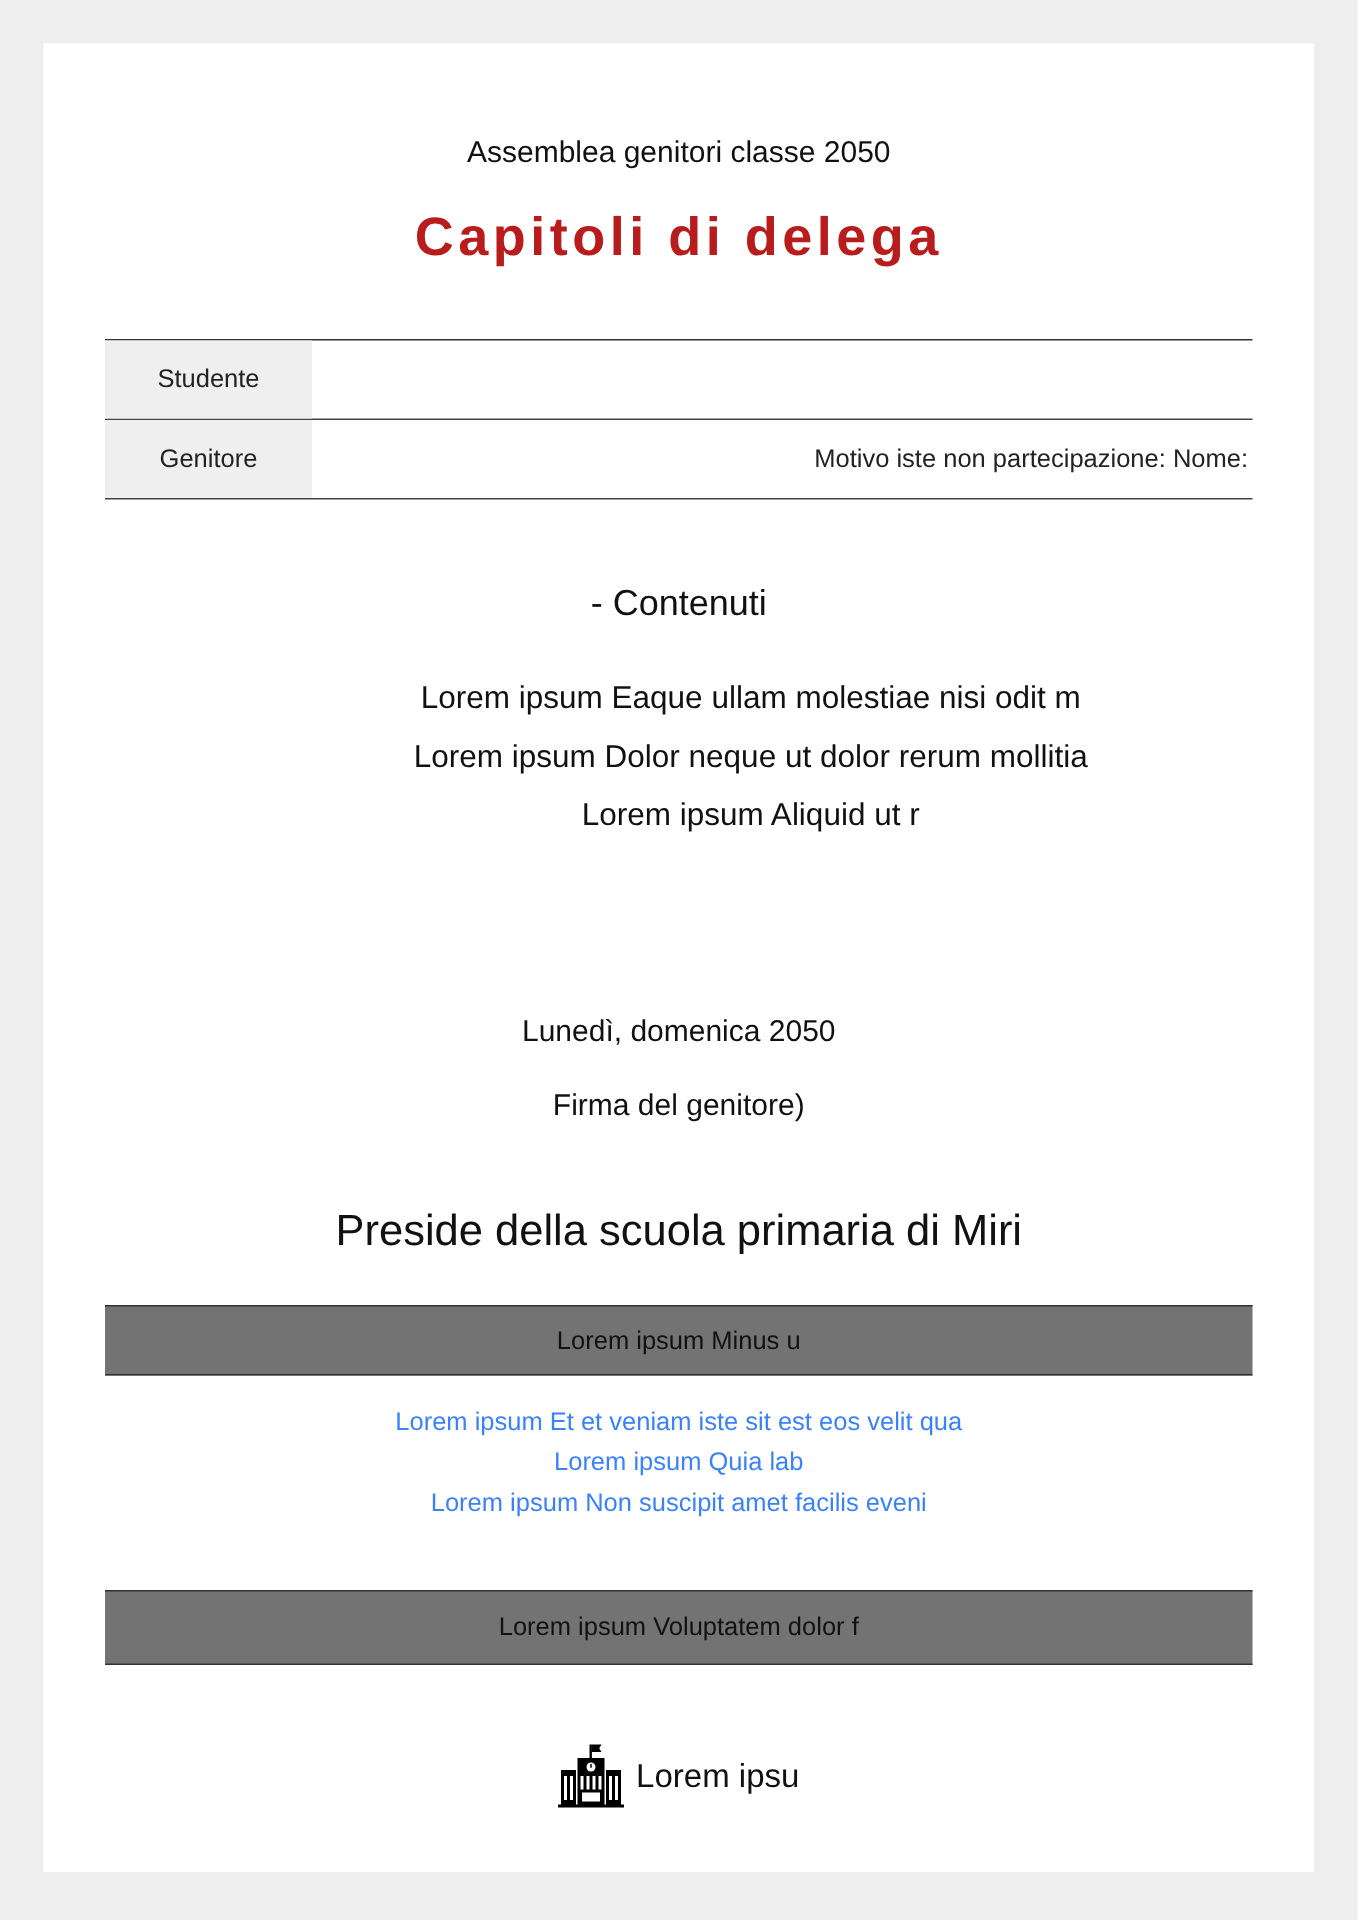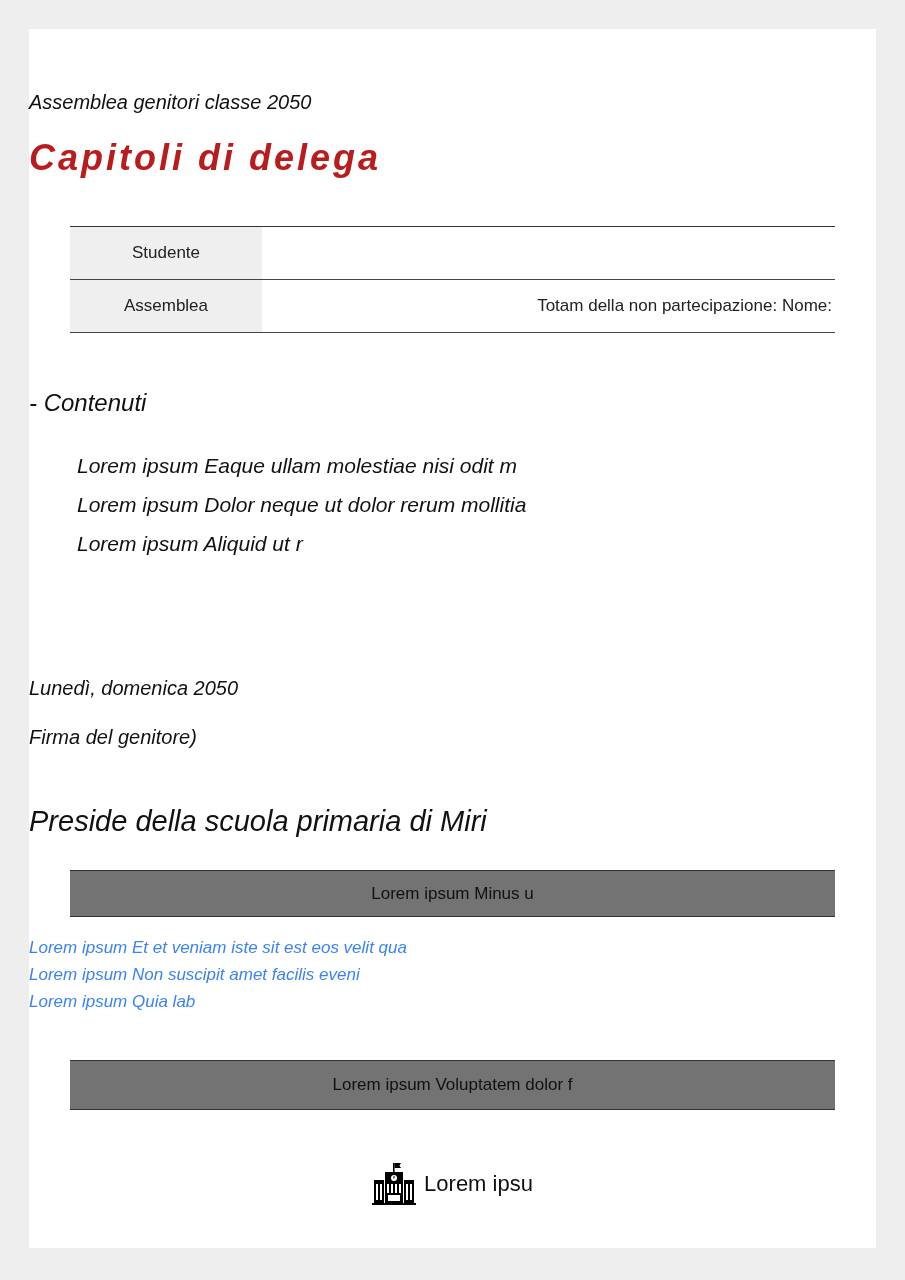--- a/index.html
+++ b/index.html
@@ -10,31 +10,31 @@
       color: #111;
       position: relative;
       overflow: hidden;
     }
     .page {
       position: absolute;
       left: 29px; top: 29px;
       width: 847px; height: 1219px;
       background: #ffffff;
     }
-    .abs { position: absolute; left: 0; width: 100%; text-align: left; font-style: italic; }
+    .abs { position: absolute; left: 0; width: 100%; text-align: center; }
     .subtitle { top: 62px; font-size: 20px; color: #111; }
     .title { top: 108px; font-size: 36px; font-weight: bold; letter-spacing: 3px; color: #b91c1c; }
 
     .info-table {
       position: absolute; left: 41px; top: 197px; width: 765px;
       border-top: 1.5px solid #333;
     }
     .info-row { display: flex; height: 52px; border-bottom: 1.5px solid #444; }
     .info-label {
-      width: 192px; background: #efefef;
+      width: 138px; background: #efefef;
       display: flex; align-items: center; justify-content: center;
       font-size: 17px; color: #222;
     }
     .info-value {
       flex: 1; display: flex; align-items: center; justify-content: flex-end;
       font-size: 17px; color: #222; padding-right: 3px;
     }
 
     .contents-heading { top: 360px; font-size: 24px; }
     .contents-lines { top: 417px; font-size: 21px; line-height: 39px; padding-left: 48px; }
@@ -67,43 +67,43 @@
 <div class="page">
 
   <div class="abs subtitle">Assemblea genitori classe 2050</div>
   <div class="abs title">Capitoli di delega</div>
 
   <div class="info-table">
     <div class="info-row">
       <div class="info-label">Studente</div>
     </div>
     <div class="info-row">
-      <div class="info-label">Assemblea</div>
-      <div class="info-value">Totam della non partecipazione: Nome:</div>
+      <div class="info-label">Genitore</div>
+      <div class="info-value">Motivo iste non partecipazione: Nome:</div>
     </div>
   </div>
 
   <div class="abs contents-heading">- Contenuti</div>
   <div class="abs contents-lines">
     <div>Lorem ipsum Eaque ullam molestiae nisi odit m</div>
     <div>Lorem ipsum Dolor neque ut dolor rerum mollitia</div>
     <div>Lorem ipsum Aliquid ut r</div>
   </div>
 
   <div class="abs date">Lunedì, domenica 2050</div>
   <div class="abs signature">Firma del genitore)</div>
 
   <div class="abs principal">Preside della scuola primaria di Miri</div>
 
   <div class="band band1">Lorem ipsum Minus u</div>
 
   <div class="abs notes">
     <div>Lorem ipsum Et et veniam iste sit est eos velit qua</div>
+    <div>Lorem ipsum Quia lab</div>
     <div>Lorem ipsum Non suscipit amet facilis eveni</div>
-    <div>Lorem ipsum Quia lab</div>
   </div>
 
   <div class="band band2">Lorem ipsum Voluptatem dolor f</div>
 
   <div class="footer">
     <span class="footer-icon">
       <svg width="44" height="44" viewBox="0 0 44 44">
         <rect x="21" y="1" width="1.6" height="9" fill="#000"></rect>
         <path d="M22.6 1 H29 L27.5 3.5 L29 6 H22.6 Z" fill="#000"></path>
         <rect x="13" y="10" width="18" height="32" fill="#000"></rect>

